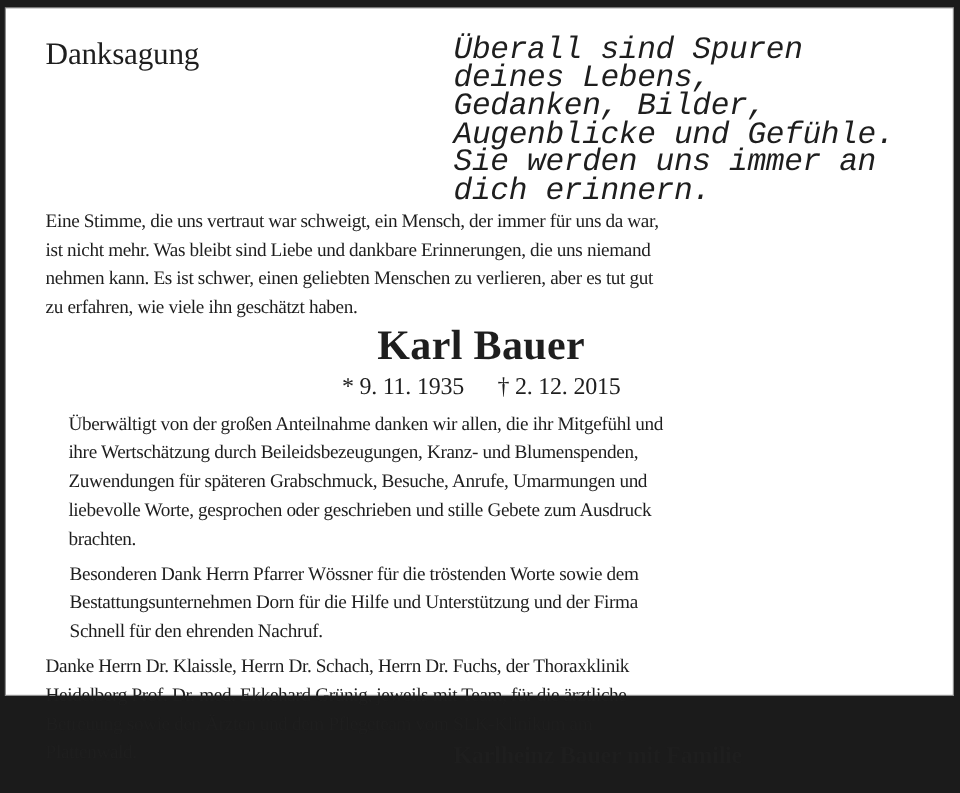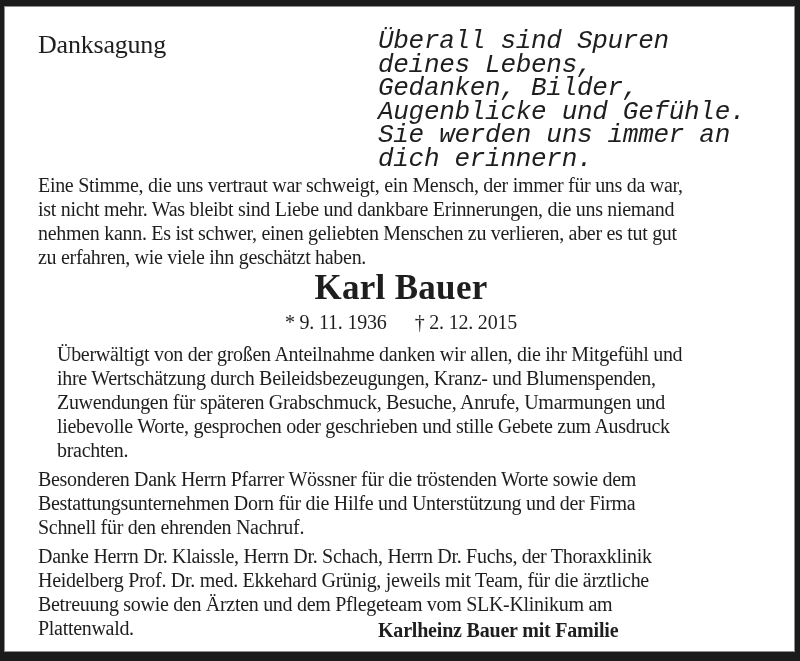--- a/index.html
+++ b/index.html
@@ -12,21 +12,21 @@
     background: #1b1b1b;
     position: relative;
     overflow: hidden;
     font-family: "Liberation Serif", "DejaVu Serif", serif;
   }
   .sheet {
     position: absolute;
     left: 5px;
     top: 7px;
     width: 789px;
-    height: 644px;
+    height: 572px;
     background: #ffffff;
     box-shadow: 0 0 0 1px #8e8e8e;
     box-sizing: border-box;
     padding: 23px 30px 0 33px;
     color: #1e1e1e;
   }
   .header {
     display: flex;
     align-items: flex-start;
   }
@@ -41,28 +41,28 @@
     flex: 1;
     font-style: italic;
     font-size: 26px;
     line-height: 23.5px;
     letter-spacing: -0.3px;
     white-space: pre-line;
     font-family: Liberation Mono, monospace;
   }
   .para {
     margin: 0;
-    font-size: 20px;
+    font-size: 16px;
     line-height: 24px;
     letter-spacing: -0.3px;
     white-space: pre-line;
   }
   .intro   { margin-top: 2px; }
   .thanks  { margin-top: 8px; margin-left: 19px; }
-  .special { margin-top: 5px; }
+  .special { margin-top: 5px; margin-left: 20px; }
   .doctors { margin-top: 5px; }
   .name {
     margin-top: 0;
     text-align: center;
     font-size: 35px;
     line-height: 38px;
     font-weight: 700;
     letter-spacing: 0.3px;
   }
   .dates {
@@ -100,21 +100,21 @@
   </div>
 
   <p class="para intro">Eine Stimme, die uns vertraut war schweigt, ein Mensch, der immer für uns da war,
 ist nicht mehr. Was bleibt sind Liebe und dankbare Erinnerungen, die uns niemand
 nehmen kann. Es ist schwer, einen geliebten Menschen zu verlieren, aber es tut gut
 zu erfahren, wie viele ihn geschätzt haben.</p>
 
   <div class="name">Karl Bauer</div>
 
   <div class="dates">
-    <span class="birth">* 9. 11. 1936</span><span class="death">† 2. 12. 2015</span>
+    <span class="birth">* 9. 11. 1935</span><span class="death">† 2. 12. 2015</span>
   </div>
 
   <p class="para thanks">Überwältigt von der großen Anteilnahme danken wir allen, die ihr Mitgefühl und
 ihre Wertschätzung durch Beileidsbezeugungen, Kranz- und Blumenspenden,
 Zuwendungen für späteren Grabschmuck, Besuche, Anrufe, Umarmungen und
 liebevolle Worte, gesprochen oder geschrieben und stille Gebete zum Ausdruck
 brachten.</p>
 
   <p class="para special">Besonderen Dank Herrn Pfarrer Wössner für die tröstenden Worte sowie dem
 Bestattungsunternehmen Dorn für die Hilfe und Unterstützung und der Firma

